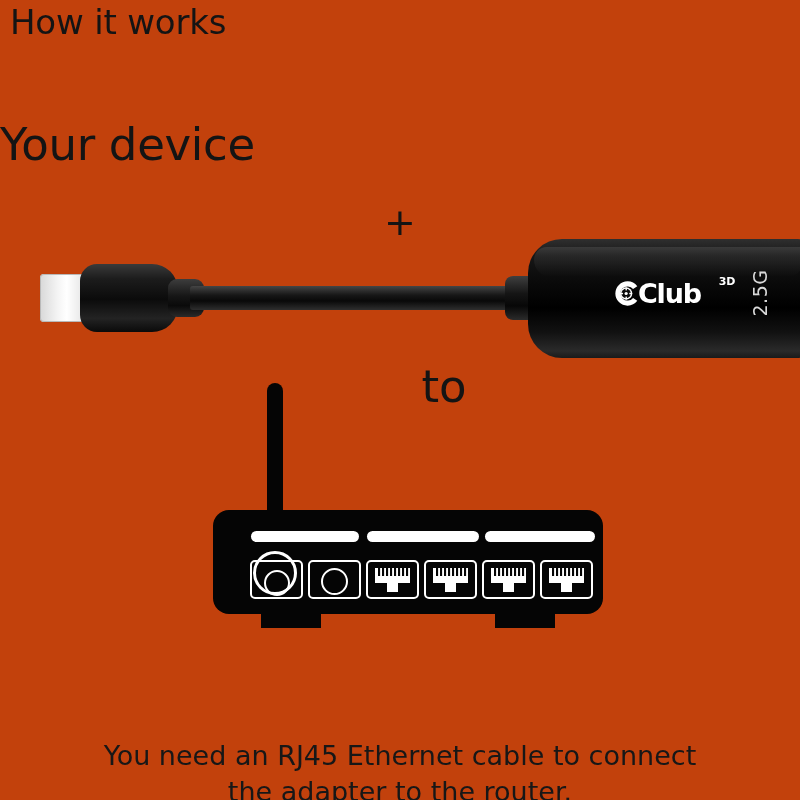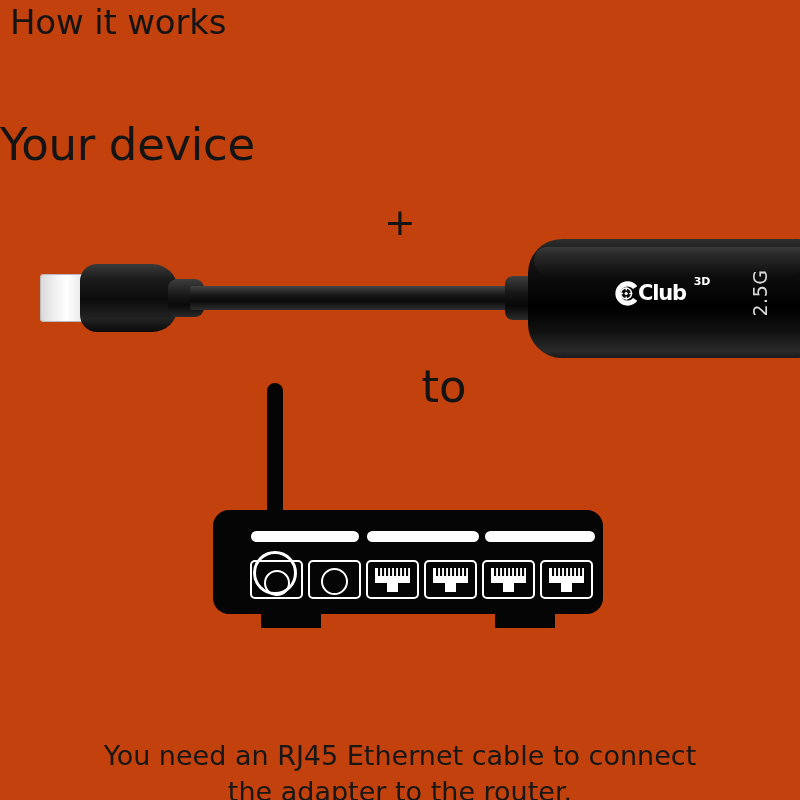--- a/index.html
+++ b/index.html
@@ -180,35 +180,35 @@
   }
   .brand-c-icon {
     position: relative;
     width: 27px;
     height: 27px;
     flex: 0 0 auto;
     margin-right: -3px;
   }
   .brand-word {
     font-family: "DejaVu Sans", sans-serif;
-    font-size: 21px;
+    font-size: 27px;
     font-weight: 700;
     letter-spacing: -1.2px;
     color: #ffffff;
     line-height: 27px;
     text-align: center;
   }
   .brand-sup {
     font-family: "DejaVu Sans", sans-serif;
     font-size: 11px;
     font-weight: 700;
     color: #ffffff;
     align-self: flex-start;
     margin-top: 2px;
-    margin-left: 8px;
+    margin-left: 18px;
     letter-spacing: -0.3px;
   }
   .speed-badge {
     position: absolute;
     left: 749px;
     top: 38px;
     width: 60px;
     height: 22px;
     transform: rotate(-90deg);
     transform-origin: 30px 30px;

